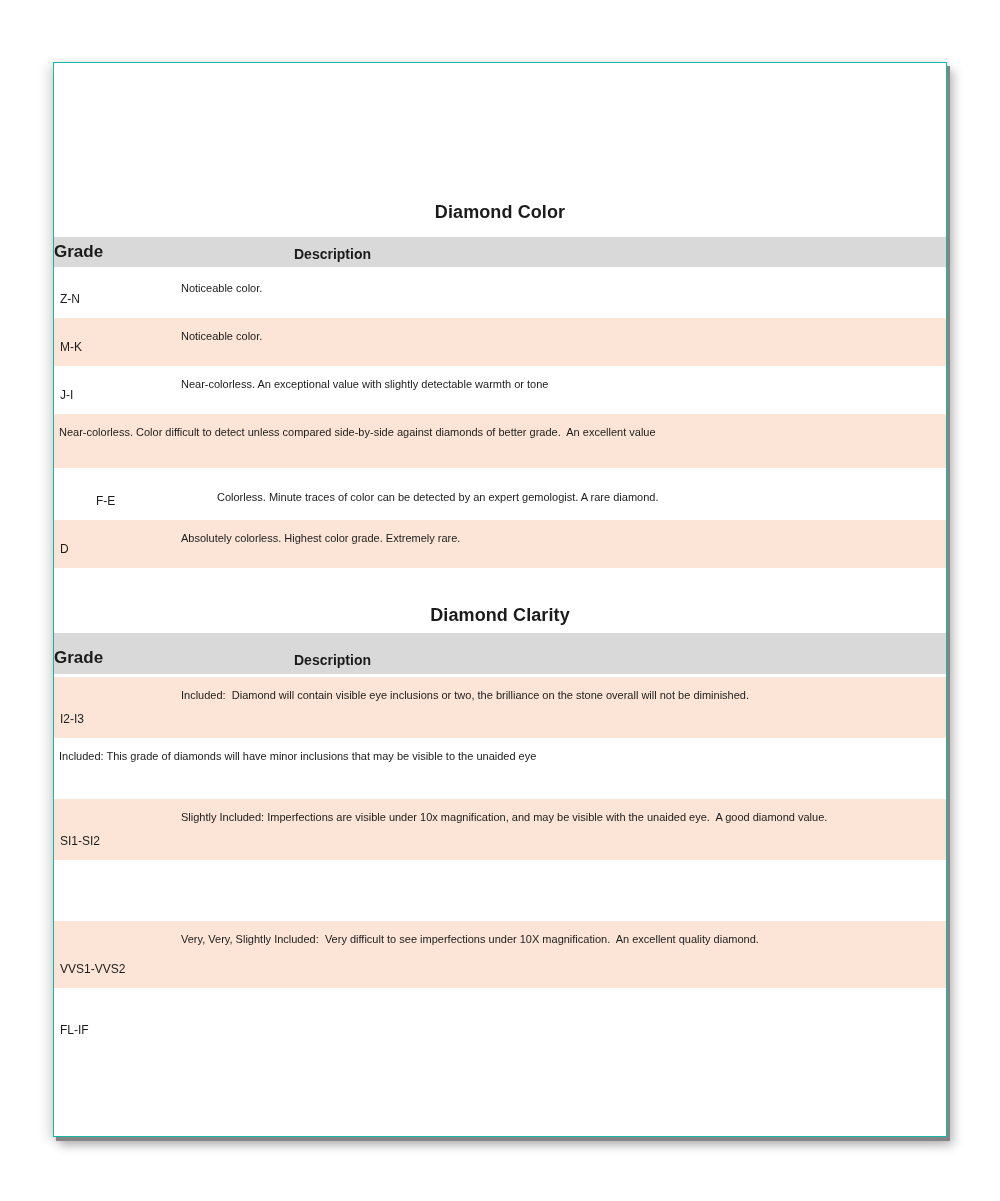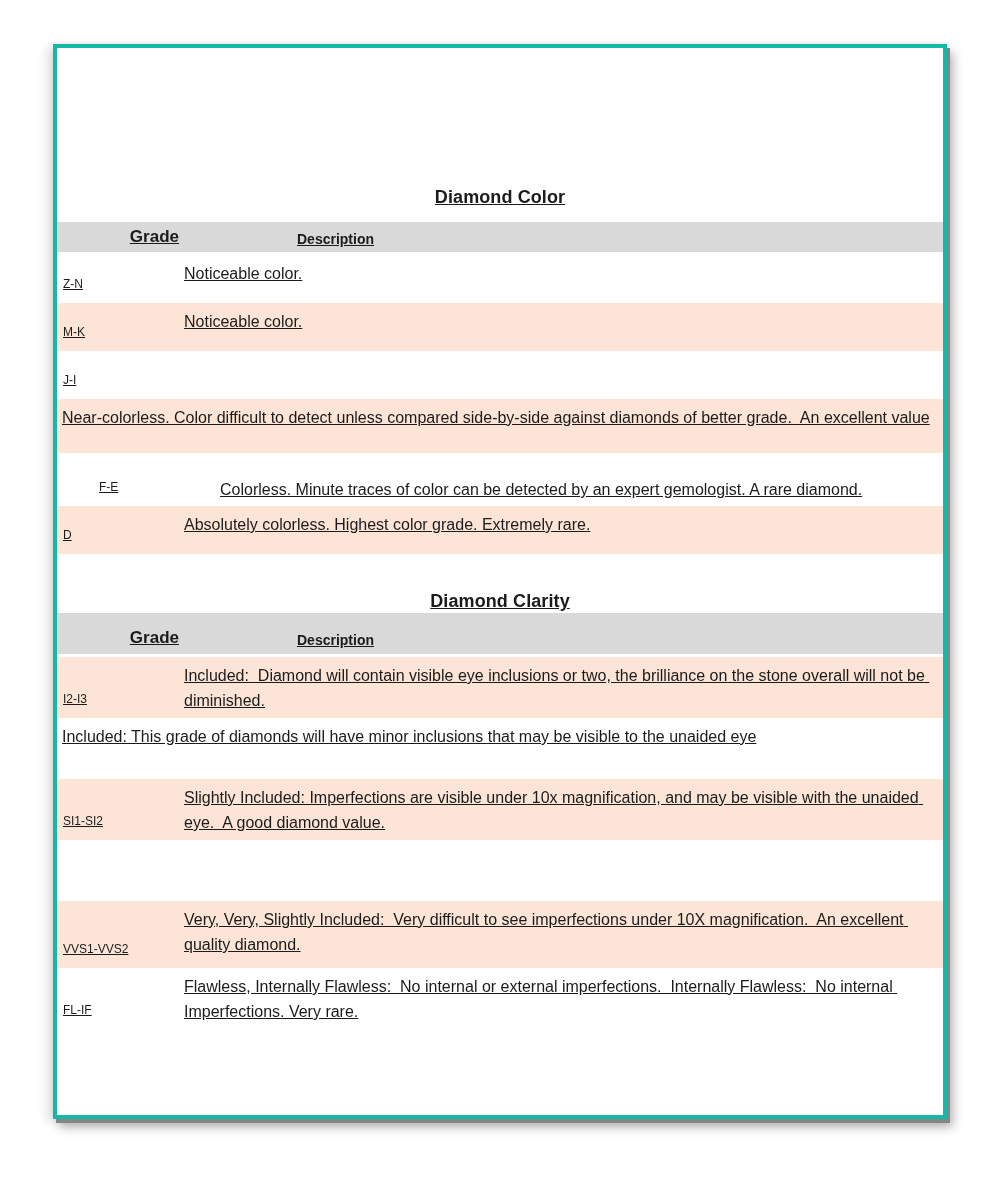--- a/index.html
+++ b/index.html
@@ -1,65 +1,64 @@
 <!DOCTYPE html>
 <html><head>
 <meta charset="utf-8">
 <style>
   * { margin:0; padding:0; box-sizing:border-box; }
   html,body { width:1000px; height:1201px; background:#ffffff; overflow:hidden;
               font-family:"Liberation Sans", sans-serif; color:#1b1b1b; }
 
   .sheet {
-    position:absolute; left:53px; top:44px; width:894px; height:1075px;
+    position:absolute; left:53px; top:62px; width:894px; height:1075px;
     background:#ffffff;
-    border:4px solid #14b8a6;
+    border:1px solid #14b8a6;
     box-shadow: 3px 4px 0 #858585,
                 6px 8px 10px rgba(0,0,0,0.30),
                 -7px 3px 9px rgba(0,0,0,0.10),
                 0 -2px 5px rgba(0,0,0,0.05);
-    text-decoration: underline;
   }
 
   .table-title {
     text-align:center; font-weight:bold; font-size:18px; line-height:21px;
     letter-spacing:0.1px;
   }
   #color-title   { margin-top:139px; margin-bottom:14px; }
-  #clarity-title { margin-top:37px;  margin-bottom:1px;  }
+  #clarity-title { margin-top:37px;  margin-bottom:7px;  }
 
   .grade-table { width:100%; }
 
   .thead {
     background:#d9d9d9; display:flex; align-items:flex-end;
     border-bottom:3px solid #ffffff;
   }
   .t-color   .thead { height:33px; padding-bottom:5px; }
   .t-clarity .thead { height:44px; padding-bottom:6px; }
 
-  .th-grade { width:122px; flex:none; text-align:right; font-weight:bold; font-size:17px; }
+  .th-grade { width:122px; flex:none; text-align:left; font-weight:bold; font-size:17px; }
   .th-desc  { padding-left:118px; font-weight:bold; font-size:14px; }
 
   .row { display:flex; }
   .row.alt { background:#fce5d6; }
 
   .cell-grade {
     width:122px; flex:none; display:flex; align-items:flex-end;
     padding:0 4px 9px 6px; font-size:12px; line-height:19px;
   }
   .cell-desc {
     flex:1; padding:6px 9px 4px 5px;
-    font-size:16px; line-height:25px;
+    font-size:11px; line-height:25px;
     white-space:pre-wrap;
   }
 
   .t-color .row   { min-height:48px; }
   .t-color .row:nth-child(5) { min-height:54px; }          
   .t-color .row:nth-child(6) { min-height:52px;margin-left:36px; }          
-  .t-color .row:nth-child(6) .cell-desc { padding-top:24px; }
+  .t-color .row:nth-child(6) .cell-desc { padding-top:17px; }
 
   .t-clarity .row { min-height:61px; }
   .t-clarity .row:nth-child(6) { min-height:67px; }        
 </style>
 </head>
 <body>
 
 <div class="sheet">
 
   <div class="table-title" id="color-title">Diamond Color</div>
@@ -73,20 +72,21 @@
     <div class="row">
       <div class="cell-grade">Z-N</div>
       <div class="cell-desc">Noticeable color.</div>
     </div>
     <div class="row alt">
       <div class="cell-grade">M-K</div>
       <div class="cell-desc">Noticeable color.</div>
     </div>
     <div class="row">
       <div class="cell-grade">J-I</div>
+      <div class="cell-desc">Near-colorless. An exceptional value with slightly detectable warmth or tone</div>
     </div>
     <div class="row alt">
       <div class="cell-desc">Near-colorless. Color difficult to detect unless compared side-by-side against diamonds of better grade.  An excellent value</div>
     </div>
     <div class="row">
       <div class="cell-grade">F-E</div>
       <div class="cell-desc">Colorless. Minute traces of color can be detected by an expert gemologist. A rare diamond.</div>
     </div>
     <div class="row alt">
       <div class="cell-grade">D</div>
@@ -114,17 +114,16 @@
       <div class="cell-desc">Slightly Included: Imperfections are visible under 10x magnification, and may be visible with the unaided eye.  A good diamond value.</div>
     </div>
     <div class="row">
     </div>
     <div class="row alt">
       <div class="cell-grade">VVS1-VVS2</div>
       <div class="cell-desc">Very, Very, Slightly Included:  Very difficult to see imperfections under 10X magnification.  An excellent quality diamond.</div>
     </div>
     <div class="row">
       <div class="cell-grade">FL-IF</div>
-      <div class="cell-desc">Flawless, Internally Flawless:  No internal or external imperfections.  Internally Flawless:  No internal Imperfections. Very rare.</div>
     </div>
   </div>
 
 </div>
 
 </body></html>

